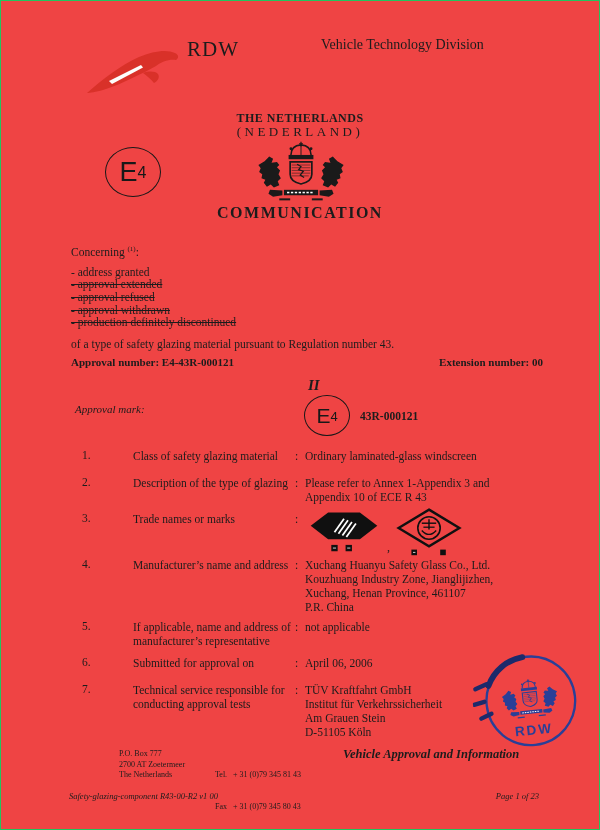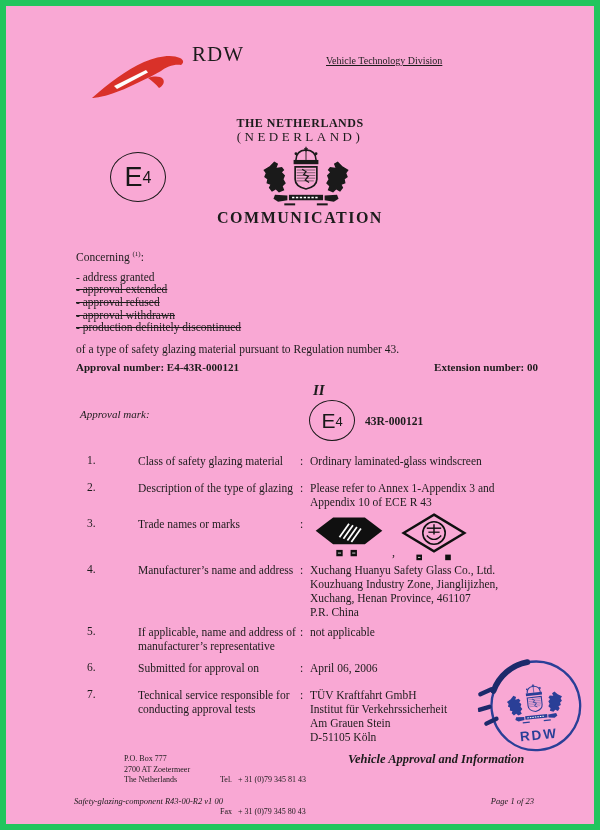--- a/index.html
+++ b/index.html
@@ -1,31 +1,31 @@
 <!DOCTYPE html>
 <html><head>
 <meta charset="utf-8">
 <style>
   html,body{margin:0;padding:0;background:#efefec;}
   .page{
     position:relative;
     width:600px;height:830px;
     margin:0 auto;
-    background:#f9a8d4;
-    border:6px solid #22c55e;
+    background:#ef4444;
+    border:1px solid #22c55e;
     box-sizing:border-box;
     font-family:"Liberation Serif", serif;
     color:#1c1c1c;
     overflow:hidden;
   }
   .abs{position:absolute;}
   .ml{white-space:pre-line;}
   
   .brand{left:186px;top:36px;font-size:21px;letter-spacing:1px;}
-  .division{left:320px;top:49px;font-size:10px;text-decoration:underline;}
+  .division{left:320px;top:36px;font-size:14px;}
   
   .country{left:0;right:0;top:110px;text-align:center;font-weight:bold;font-size:12px;letter-spacing:.5px;}
   .native{left:0;right:0;top:123px;text-align:center;font-size:13px;letter-spacing:3.5px;}
   .communication{left:0;right:0;top:203px;text-align:center;font-weight:bold;font-size:16px;letter-spacing:1.5px;}
   
   .ecircle{border:1.6px solid #181818;border-radius:50%;display:flex;align-items:center;justify-content:center;font-family:"Liberation Sans",sans-serif;color:#181818;background:transparent;}
   .e4-main{left:104px;top:146px;width:54px;height:48px;}
   .e4-main .eE{font-size:27px;line-height:1;}
   .e4-main .e4{font-size:16px;line-height:1;margin-top:2px;}
   .coa-main{left:253px;top:140px;}

